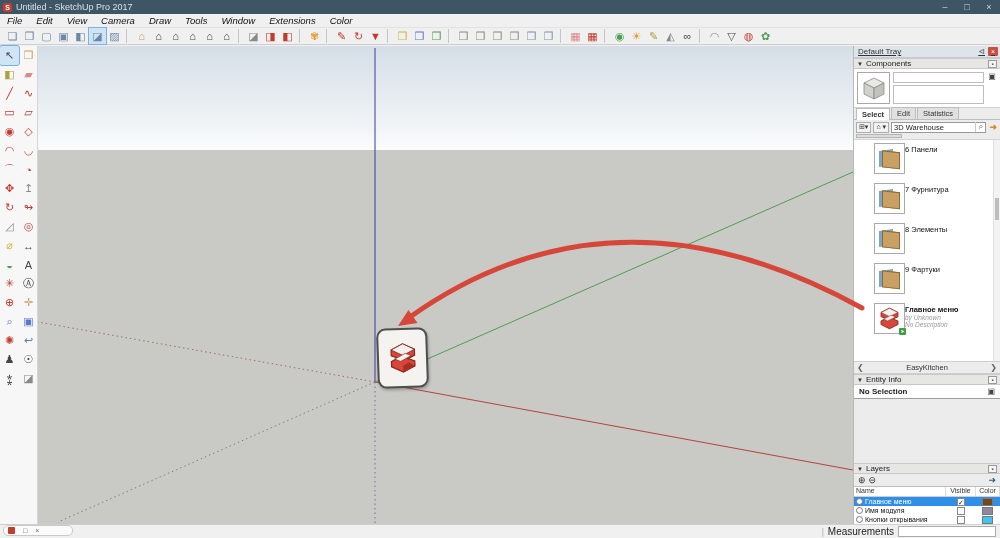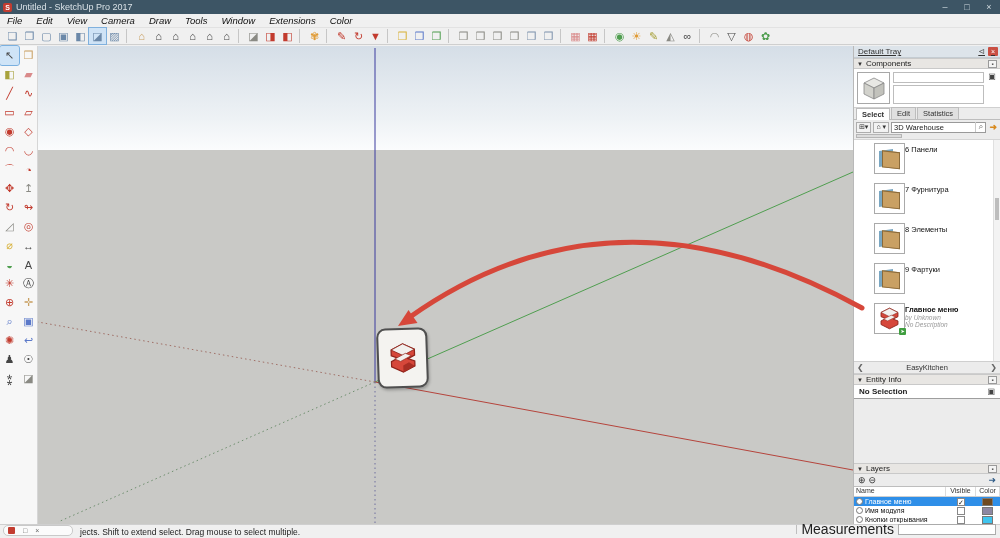--- a/index.html
+++ b/index.html
@@ -116,21 +116,21 @@
   .lrow .chip { width:11px; height:8px; border:1px solid #777; margin-left:6px; }
 
   
   .statusbar { position:absolute; left:0; right:0; bottom:0; height:14px; background:#f0f0f0; border-top:1px solid #cfcfcf; display:flex; align-items:center; font-size:8.5px; color:#222; }
   .mini-win { position:absolute; left:3px; bottom:2px; width:70px; height:11px; background:#fbfbfb; border:1px solid #c9c9c9; border-radius:5px; display:flex; align-items:center; padding:0 4px; gap:8px; }
   .mini-win .mw-icon { width:7px; height:7px; background:#c33c30; border-radius:1px; }
   .mini-win span { font-size:7px; color:#666; }
   .status-text { margin-left:80px; }
   .meas { position:absolute; right:4px; bottom:1px; display:flex; align-items:center; gap:4px; }
   .meas .div { color:#aaa; }
-  .meas .label { font-size:14px; color:#222;text-align:right; }
+  .meas .label { font-size:10px; color:#222;text-align:right; }
   .meas input { width:98px; height:11px; border:1px solid #ababab; background:#fff; font-size:8px; font-family:"Liberation Sans",sans-serif; }
 </style>
 </head>
 <body>
 
 <div class="app">
 
   <div class="titlebar">
     <div class="su-dot">S</div>
     <span>Untitled - SketchUp Pro 2017</span>
@@ -457,21 +457,20 @@
     <path d="M 862 308 Q 615 172 410 317" fill="none" stroke="#d6473a" stroke-width="5" stroke-linecap="round"></path>
     <polygon points="398,326 417.5,323 408.5,310" fill="#d6473a"></polygon>
   </svg>
 
   <div class="statusbar">
     <div class="mini-win">
       <span class="mw-icon"></span>
       <span>□</span>
       <span>×</span>
     </div>
-    <span class="status-text">jects. Shift to extend select. Drag mouse to select multiple.</span>
     <div class="meas">
       <span class="div">|</span>
       <span class="label">Measurements</span>
       <input value="" style="">
     </div>
   </div>
 
 </div>
 
 </body></html>

